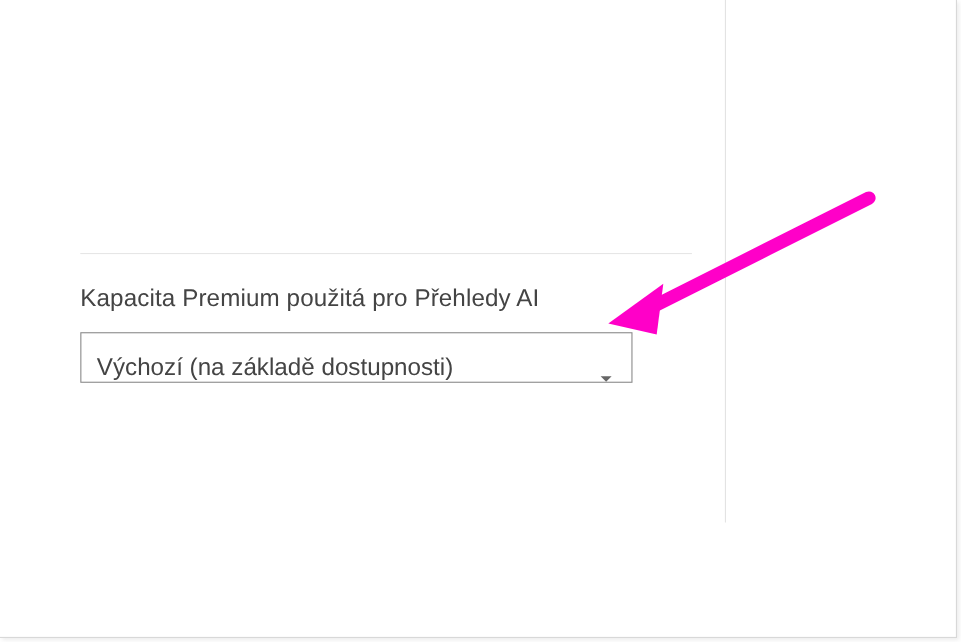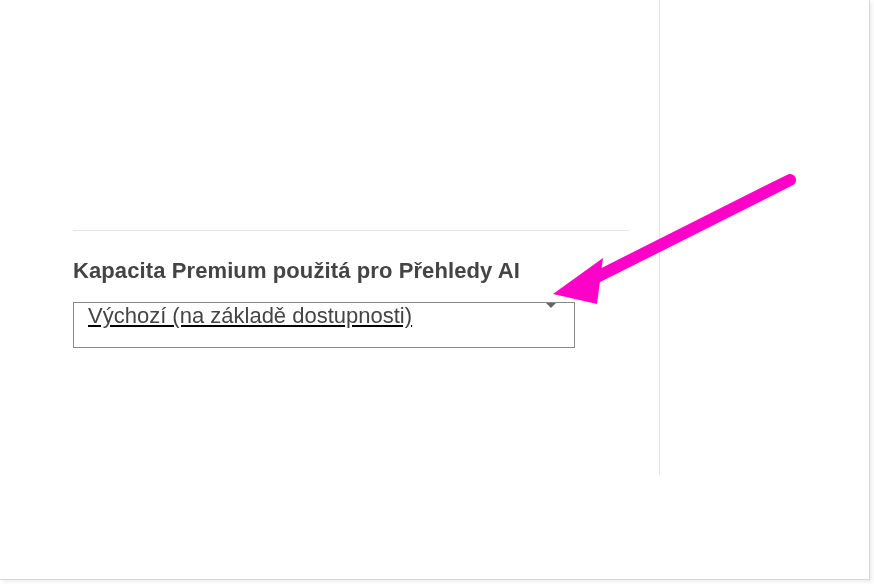--- a/index.html
+++ b/index.html
@@ -41,37 +41,36 @@
       width: 556px;
     }
     .hr-line {
       height: 1px;
       background: #e6e6e6;
       width: 100%;
       margin-bottom: 24px;
     }
     .field-label {
       font-size: 22px;
-      font-weight: 700;
+      font-weight: 400;
       color: #444444;
       margin-bottom: 18px;
       letter-spacing: 0.1px;
       margin-top: 27px;
     }
     .dropdown {
       width: 502px;
       height: 46px;
       border: 1px solid #8a8a8a;
       background: #ffffff;
       display: flex;
-      align-items: flex-start;
+      align-items: flex-end;
       justify-content: space-between;
       padding: 0 14px 0 14px;
       cursor: pointer;
-      text-decoration: underline;
     }
     .dropdown-value {
       font-size: 22px;
       color: #444444;
       font-weight: 400;
     }
     .caret {
       width: 0;
       height: 0;
       border-left: 5px solid transparent;

